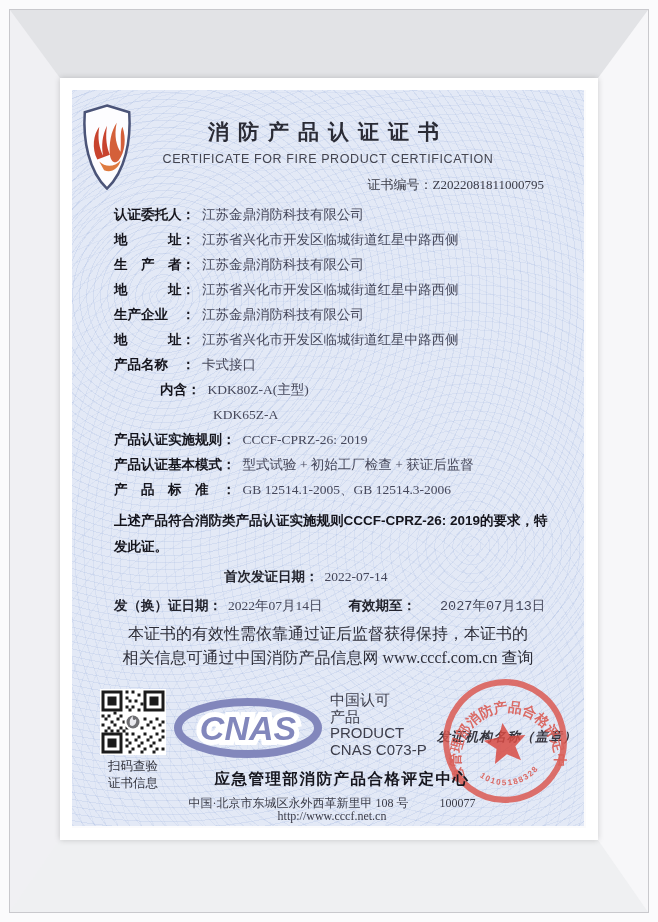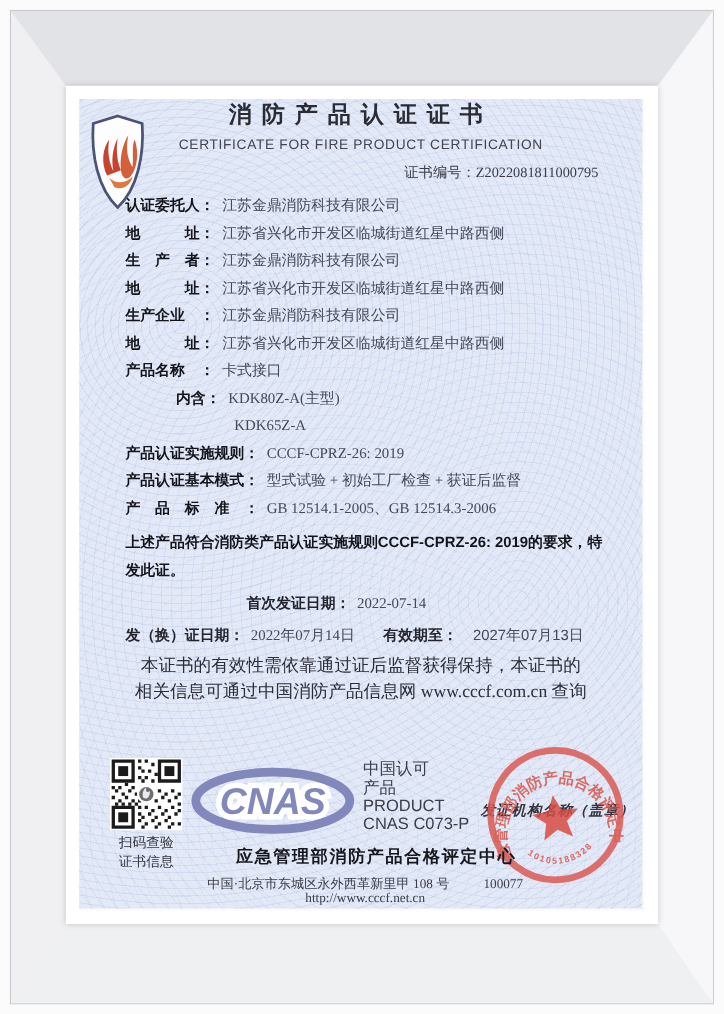--- a/index.html
+++ b/index.html
@@ -15,21 +15,21 @@
   .paper{position:absolute;left:0;top:0;width:512px;height:736px;
     background-color:#e3e9f6;
     background-image:
       repeating-radial-gradient(circle at 18% 28%, rgba(116,146,207,.14) 0 1px, rgba(0,0,0,0) 1px 7px),
       repeating-radial-gradient(circle at 78% 62%, rgba(116,146,207,.11) 0 1px, rgba(0,0,0,0) 1px 9px),
       repeating-radial-gradient(circle at 45% 90%, rgba(116,146,207,.08) 0 1px, rgba(0,0,0,0) 1px 11px);
     color:#23242e;}
   .inner{position:relative;width:100%;height:100%;}
   
   .shield{position:absolute;left:6px;top:8px;width:58px;height:100px;}
-  .title{text-align:center;font-size:21px;font-weight:bold;letter-spacing:9px;color:#2a2b35;}
+  .title{padding-top:28px;text-align:center;font-size:21px;font-weight:bold;letter-spacing:9px;color:#2a2b35;}
   .subtitle{margin-top:6px;text-align:center;font-size:12.5px;letter-spacing:.6px;color:#43444f;}
   .certno{margin-top:10px;padding-right:40px;text-align:right;font-size:13px;color:#393a46;
     font-family:"Liberation Serif","DejaVu Serif",serif;}
   
   .fields{margin-top:8px;padding:0 30px 0 42px;}
   .row{display:flex;align-items:center;height:25px;font-size:13.5px;}
   .row .lbl{font-weight:bold;white-space:pre;color:#14141c;flex:none;}
   .row .val{margin-left:7px;color:#45475a;font-family:"Liberation Serif","DejaVu Serif",serif;white-space:pre;}
   .row.indent1{padding-left:46px;}
   .row.indent2{padding-left:92px;}
@@ -134,21 +134,21 @@
           <div class="firstissue">
             <span class="lbl" style="font-weight:bold">首次发证日期：</span>
             <span class="val" style="margin-left:6px;font-family:'Liberation Serif','DejaVu Serif',serif;color:#45475a">2022-07-14</span>
           </div>
 
           <div class="dates">
             <span class="lbl" style="font-weight:bold">发（换）证日期：</span>
             <span class="val" style="margin-left:6px;font-family:'Liberation Serif','DejaVu Serif',serif;color:#45475a">2022年07月14日</span>
             <span class="gap"></span>
             <span class="lbl" style="font-weight:bold">有效期至：</span>
-            <span class="val" style="margin-left:14px;font-family:Liberation Sans, sans-serif;color:#45475a">2027年07月13日</span>
+            <span class="val" style="margin-left:24px;font-family:Liberation Mono, monospace;color:#45475a">2027年07月13日</span>
           </div>
 
           <div class="notice">
             <div>本证书的有效性需依靠通过证后监督获得保持，本证书的</div>
             <div>相关信息可通过中国消防产品信息网 www.cccf.com.cn 查询</div>
           </div>
 
           <svg class="qr" viewBox="0 0 66 66">
             <rect x="0" y="0" width="66" height="66" fill="#ffffff"></rect>
             <g fill="#1b1b1b" transform="translate(1.5,1.5)">

